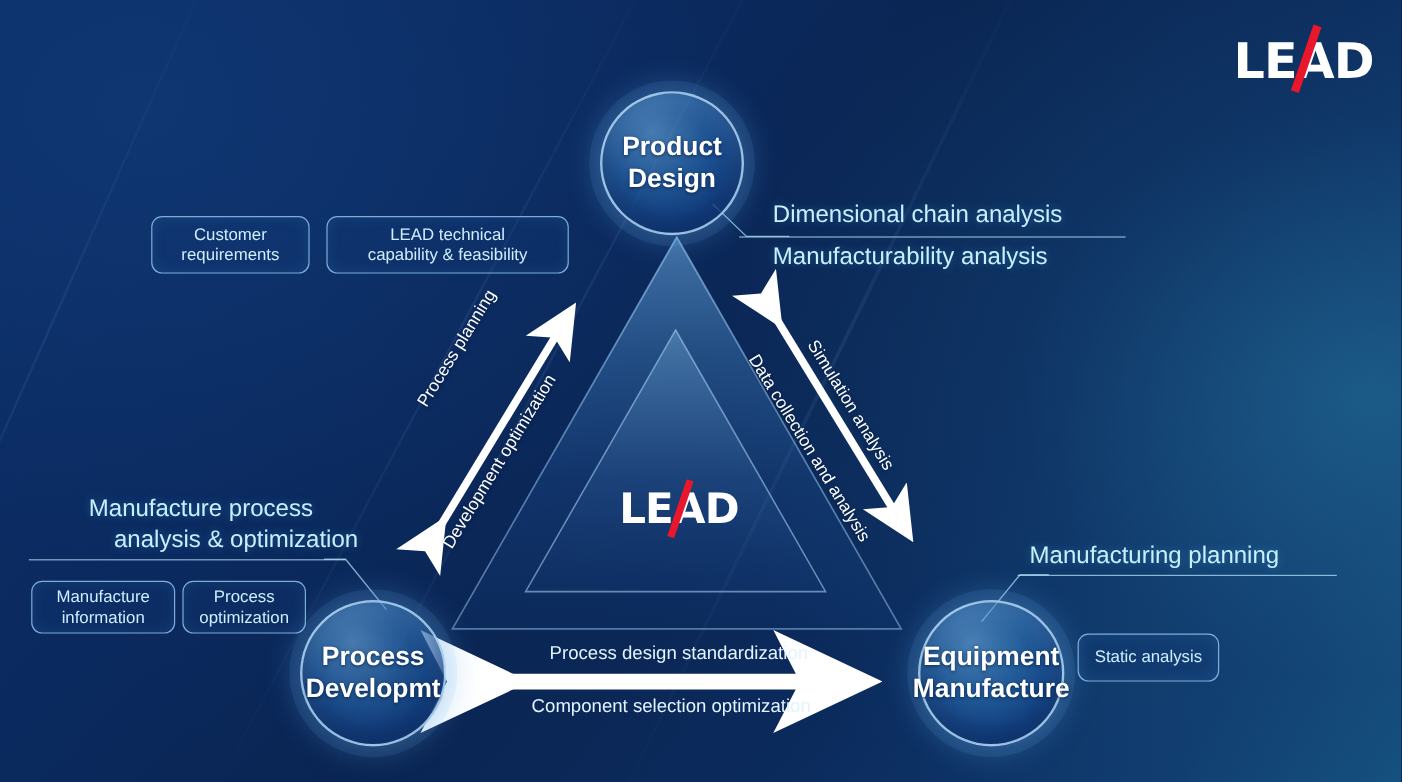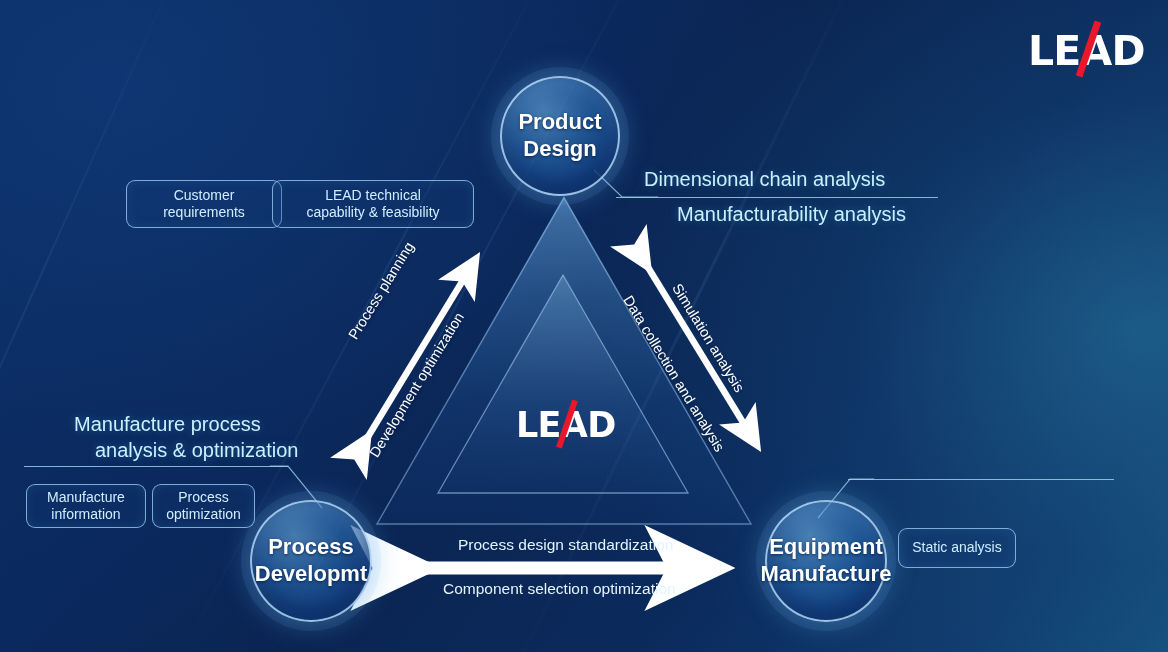--- a/index.html
+++ b/index.html
@@ -125,38 +125,38 @@
     line-height: 1.25;
     text-align: center;
     display: flex;
     align-items: center;
     justify-content: center;
     padding: 5px 10px;
     box-sizing: border-box;
     background: rgba(18,58,120,0.28);
     box-shadow: inset 0 0 12px rgba(120,190,245,0.10);
   }
-  #pill-customer   { left: 126px; top: 180px; width: 156px; height: 48px; }
+  #pill-customer   { left: 126px; top: 180px; width: 132px; height: 48px; }
   #pill-leadtech   { left: 272px; top: 180px; width: 202px; height: 48px; }
   #pill-manuinfo   { left: 26px;  top: 484px; width: 120px; height: 44px; }
   #pill-procopt    { left: 152px; top: 484px; width: 103px; height: 44px; }
   #pill-static     { left: 898px; top: 528px; width: 118px; height: 40px; }
   #pill-modal      { left: 1022px;top: 528px; width: 125px; height: 40px; }
 
   
   .headline {
     position: absolute;
     color: #c9f0ff;
     font-size: 20px;
     line-height: 1.32;
     white-space: nowrap;
     text-shadow: 0 0 8px rgba(90,190,245,0.35);
   }
   #hl-dim    { left: 644px; top: 166px; }
-  #hl-manu   { left: 644px; top: 201px; margin-left: 33px; }
+  #hl-manu   { left: 644px; top: 201px; }
   #hl-mpao-1 { left: 74px;  top: 411px; }
   #hl-mpao-2 { left: 50px;  top: 437px; margin-left: 45px; }
   #hl-mplan  { left: 858px; top: 450px; }
 
   .divider {
     position: absolute;
     height: 1px;
     background: rgba(175,225,250,0.75);
   }
   #div-right-top { left: 616px; top: 197px; width: 322px; }
@@ -300,20 +300,21 @@
   <div id="pill-static" class="pill">Static analysis</div>
 
   <div id="hl-dim" class="headline">Dimensional chain analysis</div>
   <div id="div-right-top" class="divider"></div>
   <div id="hl-manu" class="headline">Manufacturability analysis</div>
 
   <div id="hl-mpao-1" class="headline">Manufacture process</div>
   <div id="hl-mpao-2" class="headline">analysis &amp; optimization</div>
   <div id="div-left" class="divider"></div>
 
+  <div id="hl-mplan" class="headline">Manufacturing planning</div>
   <div id="div-mplan" class="divider"></div>
 
   <div class="arrow-label" style="left:352px; top:330px; transform:rotate(-58.5deg); transform-origin:left center;">Process planning</div>
   <div class="arrow-label" style="left:373px; top:448px; transform:rotate(-58.5deg); transform-origin:left center;">Development optimization</div>
 
   <div class="arrow-label" style="left:676px; top:277px; transform:rotate(58.5deg); transform-origin:left center;">Simulation analysis</div>
   <div class="arrow-label" style="left:627px; top:289px; transform:rotate(58.5deg); transform-origin:left center;">Data collection and analysis</div>
 
   <div id="hlab-top" class="h-label">Process design standardization</div>
   <div id="hlab-bot" class="h-label">Component selection optimization</div>

